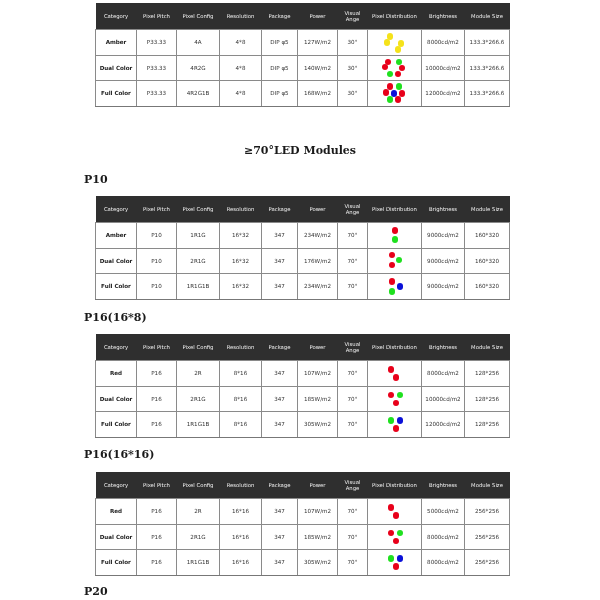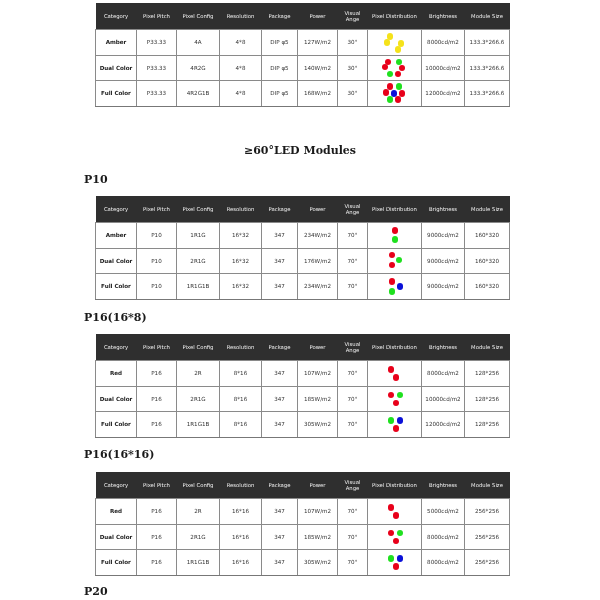--- a/index.html
+++ b/index.html
@@ -79,21 +79,21 @@
         <td>DIP φ5</td>
         <td>168W/m2</td>
         <td>30°</td>
         <td><span class="dots"><span class="dot" style="left: 4px; top: 0px; background: rgb(232, 0, 26);"></span><span class="dot" style="left: 13px; top: 0px; background: rgb(31, 224, 31);"></span><span class="dot" style="left: 0px; top: 6px; background: rgb(232, 0, 26);"></span><span class="dot" style="left: 8px; top: 7px; background: rgb(10, 16, 216);"></span><span class="dot" style="left: 16px; top: 7px; background: rgb(232, 0, 26);"></span><span class="dot" style="left: 4px; top: 13px; background: rgb(31, 224, 31);"></span><span class="dot" style="left: 12px; top: 13px; background: rgb(232, 0, 26);"></span></span></td>
         <td>12000cd/m2</td>
         <td>133.3*266.6</td>
       </tr>
     </tbody>
 </table>
 
-<h2 class="heading main-heading">≥60°LED Modules</h2>
+<h2 class="heading main-heading">≥70°LED Modules</h2>
 
 <h3 class="heading sub-heading" style="top:173px;">P10</h3>
 
 <table class="spec-table" style="top:196px;">
   <colgroup>
       <col style="width:41px">
       <col style="width:40px">
       <col style="width:43px">
       <col style="width:42px">
       <col style="width:36px">

